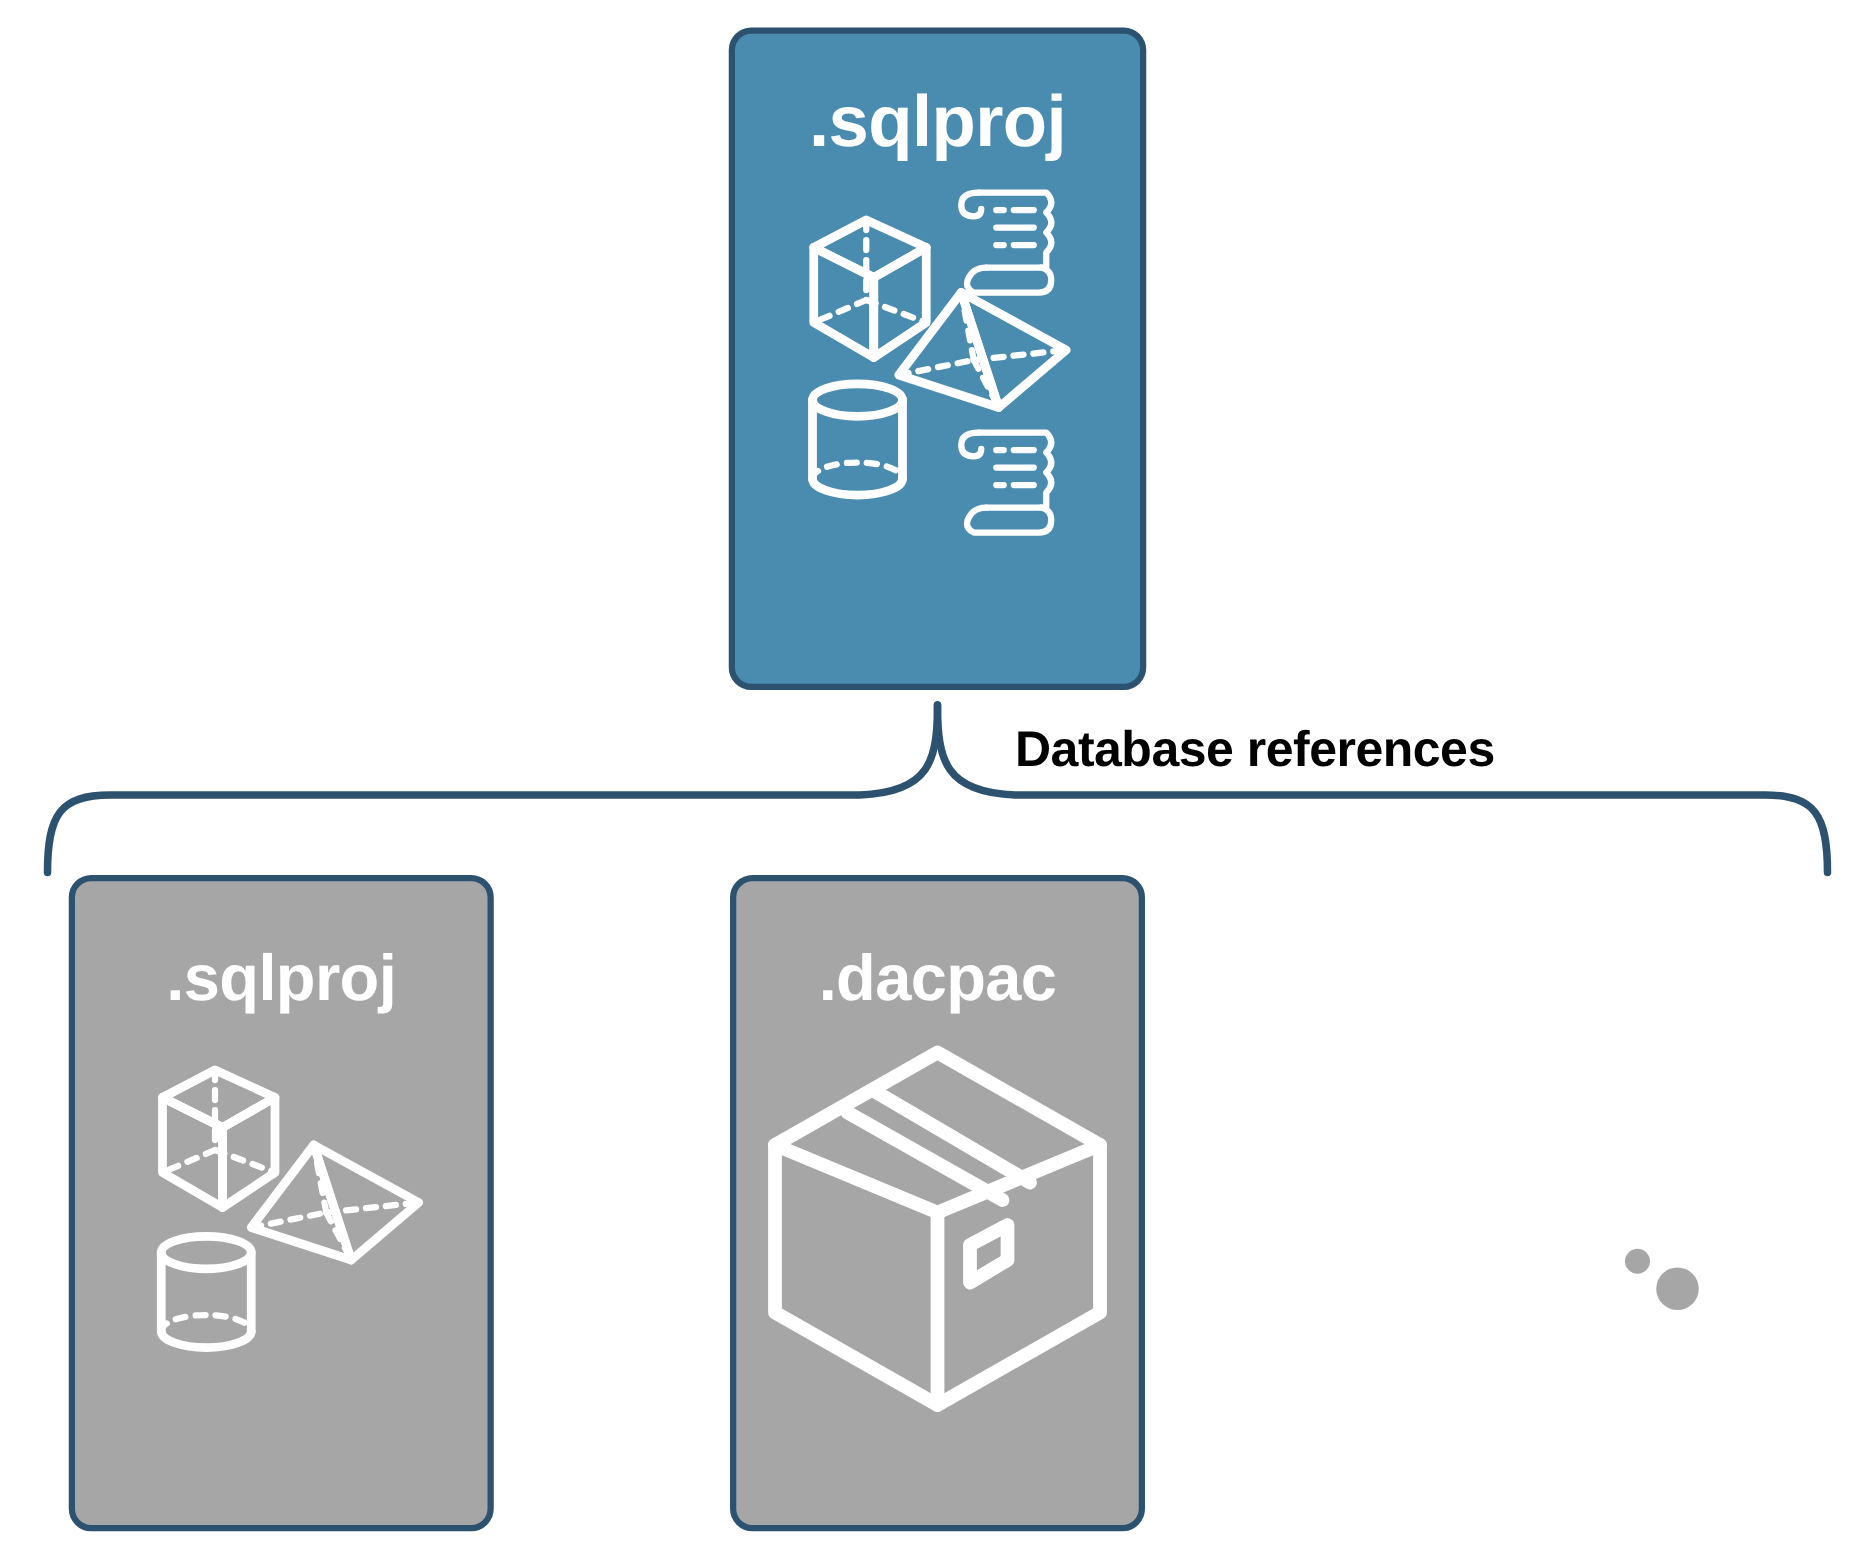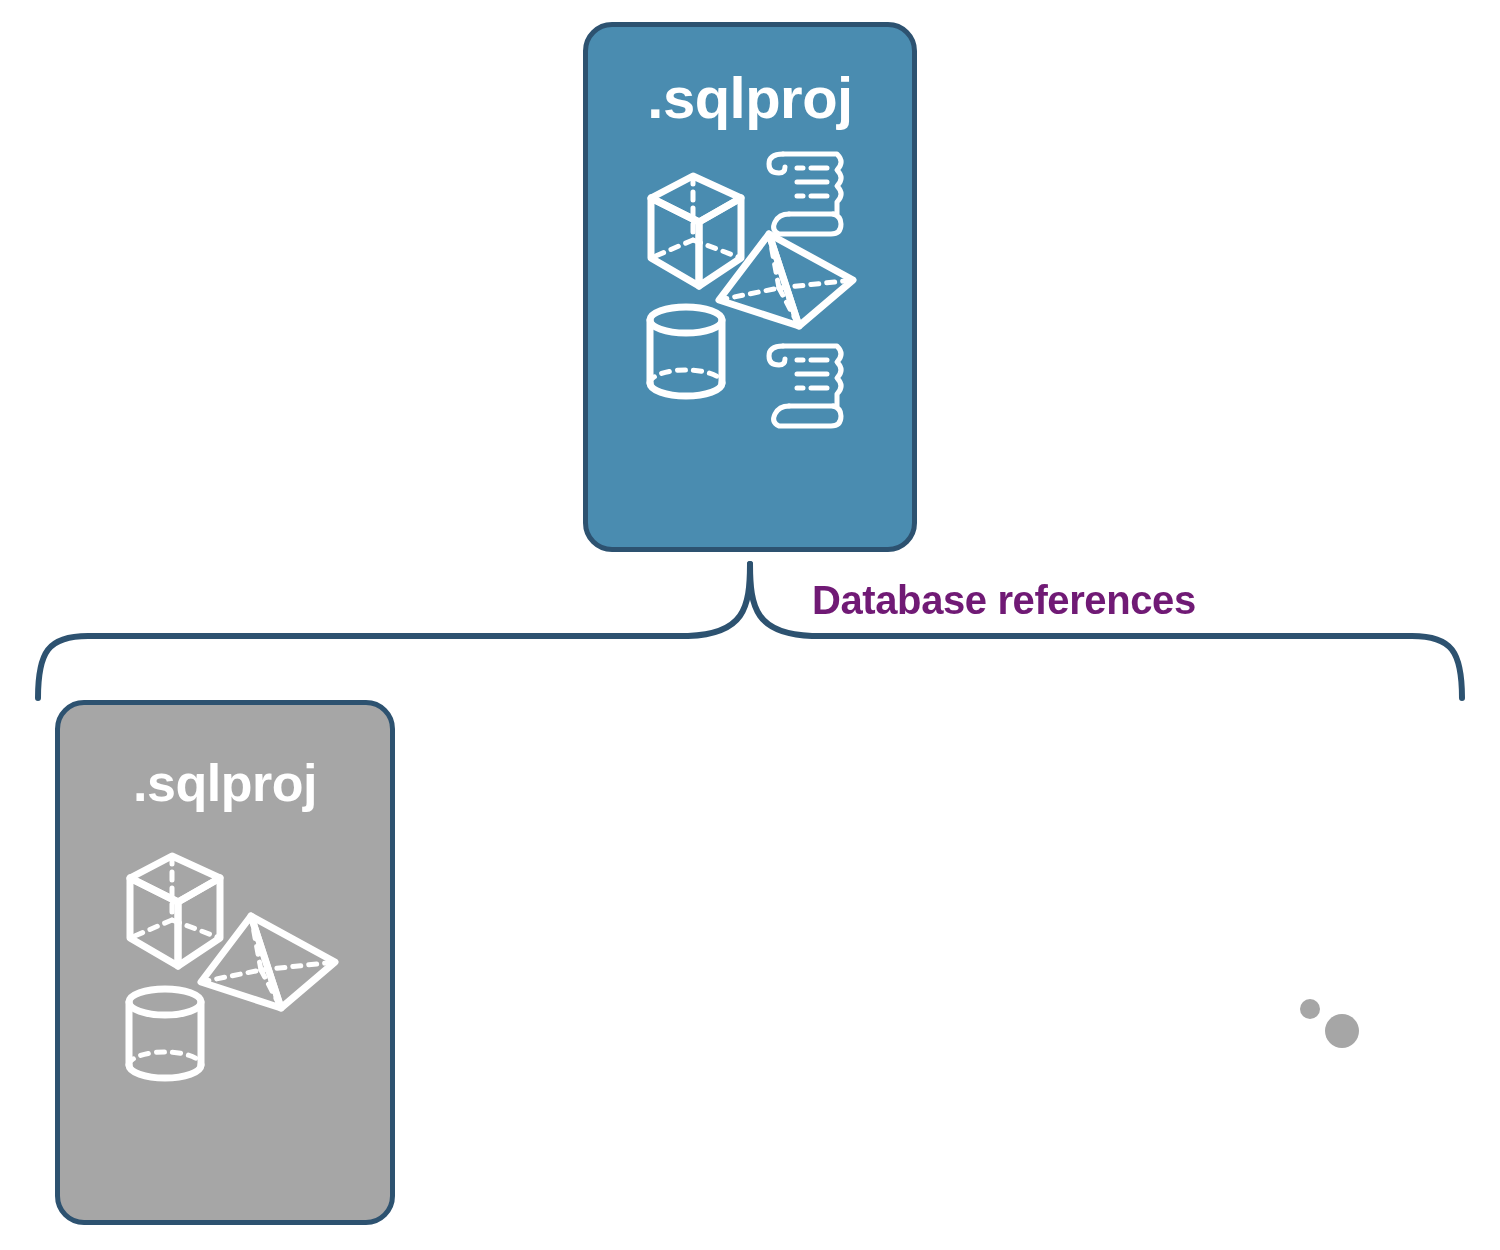--- a/index.html
+++ b/index.html
@@ -17,21 +17,21 @@
     height: 1250px;
     background: #ffffff;
     overflow: hidden;
   }
 
   
   .node {
     position: absolute;
     box-sizing: border-box;
     border: 5px solid #2d5270;
-    border-radius: 29px;
+    border-radius: 18px;
     display: flex;
     flex-direction: column;
     align-items: center;
   }
   .node.primary {
     background: #4a8cb0;
   }
   .node.secondary {
     background: #a6a6a6;
   }
@@ -164,21 +164,21 @@
       <path d="M750 16
                C750 60, 756 86, 812 88
                L1412 88
                C1452 88, 1462 104, 1462 150"></path>
       <path d="M750 16
                C750 60, 744 86, 688 88
                L88 88
                C48 88, 38 104, 38 150"></path>
     </svg>
   </div>
-  <div id="connector-label" style="color: #701a75;">Database references</div>
+  <div id="connector-label" style="color: #000000;">Database references</div>
 
   <div class="node secondary" id="node-sqlproj-ref" style="background: rgb(166, 166, 166); border-color: rgb(45, 82, 112);">
     <div class="node-title">.sqlproj</div>
   </div>
   <div class="icon-art" id="sqlproj-icons">
     <svg width="340" height="260" viewBox="0 0 340 260" fill="none" stroke="#ffffff" stroke-width="7" stroke-linecap="round" stroke-linejoin="round">
       <g>
         <path d="M75 38 L117 16 L165 38 L123 62 Z"></path>
         <path d="M75 38 L75 98 L123 126 L123 62 Z"></path>
         <path d="M123 62 L165 38 L165 98 L123 126 Z"></path>
@@ -197,20 +197,23 @@
       <g>
         <ellipse cx="110" cy="162" rx="36" ry="13"></ellipse>
         <path d="M74 162 L74 225"></path>
         <path d="M146 162 L146 225"></path>
         <path d="M74 225 A36 13 0 0 0 146 225"></path>
         <path d="M74 225 A36 13 0 0 1 146 225" stroke-dasharray="8 8" stroke-width="5"></path>
       </g>
     </svg>
   </div>
 
+  <div class="node secondary" id="node-dacpac-ref" style="background: rgb(166, 166, 166); border-color: rgb(45, 82, 112);">
+    <div class="node-title">.dacpac</div>
+  </div>
   <div class="icon-art" id="dacpac-icon">
     <svg width="332" height="320" viewBox="0 0 332 320" fill="none" stroke="#ffffff" stroke-width="11" stroke-linecap="round" stroke-linejoin="round">
       <g>
 
         <path d="M166 22 L296 96 L296 230 L166 304 L36 230 L36 96 Z"></path>
 
         <path d="M166 150 L166 304"></path>
 
         <path d="M36 96 L166 150 L296 96"></path>
 

